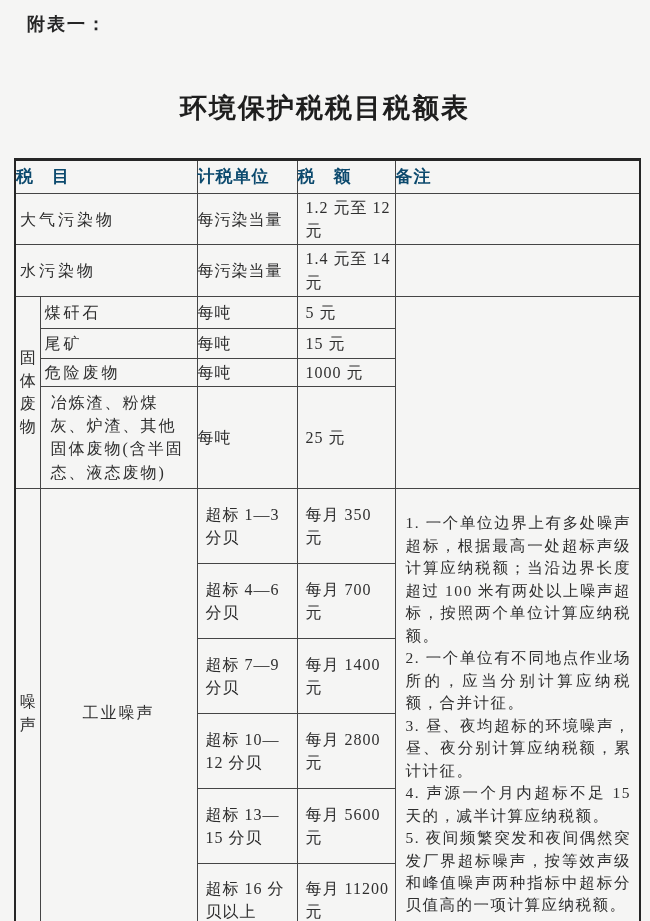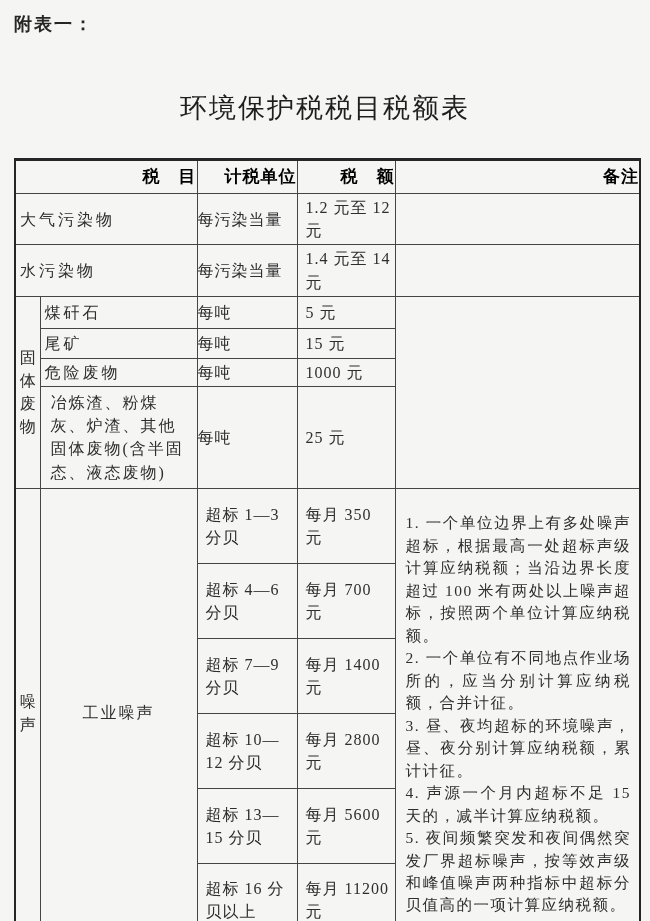--- a/index.html
+++ b/index.html
@@ -6,29 +6,29 @@
   html, body {
     width: 650px; height: 921px;
     background: #f5f5f4;
     font-family: "Liberation Serif", "DejaVu Serif", serif;
     color: #2e2e2e;
     overflow: hidden;
   }
   .page { position: relative; width: 650px; height: 921px; }
 
   .appendix-label {
-    position: absolute; top: 12px; left: 14px;
+    position: absolute; top: 12px; left: 27px;
     font-family: "Liberation Sans", "DejaVu Sans", sans-serif;
     font-weight: bold; font-size: 18px; letter-spacing: 2px;
     color: #262626;
   }
   .doc-title {
     position: absolute; top: 90px; left: 0; width: 650px;
     text-align: center;
-    font-size: 27px; font-weight: normal; letter-spacing: 2px;
+    font-size: 27px; font-weight: bold; letter-spacing: 2px;
     color: #1e1e1e;
   }
 
   table.tax {
     position: absolute; top: 158px; left: 14px;
     width: 625px;
     border-collapse: collapse;
     table-layout: fixed;
     font-size: 16px;
     color: #2e2e2e;
@@ -36,23 +36,23 @@
   table.tax { border: 2px solid #262626; border-top-width: 3px; border-bottom-width: 3px; }
   table.tax td { border: 1px solid #454545; vertical-align: middle; line-height: 1.45; }
 
   col.g  { width: 25px; }
   col.it { width: 157px; }
   col.un { width: 100px; }
   col.am { width: 98px; }
   col.no { width: 245px; }
 
   tr.hdr td {
-    height: 34px; text-align: right;
+    height: 34px; text-align: left;
     font-weight: 600; font-size: 17px; letter-spacing: 1px;
-    color: #000000;
+    color: #0c4a6e;
   }
   .c-item { padding-left: 4px; letter-spacing: 3px; }
   .c-item2 { padding: 4px 6px 4px 10px; letter-spacing: 2px; }
   .c-unit { padding-left: 0; letter-spacing: 1px; }
   .c-amt  { padding: 2px 4px 2px 8px; letter-spacing: 1px; }
   .c-range { padding: 2px 4px 2px 8px; letter-spacing: 1px; }
 
   td.vgroup {
     text-align: center; padding: 0 3px;
     word-break: break-all; letter-spacing: 0;

